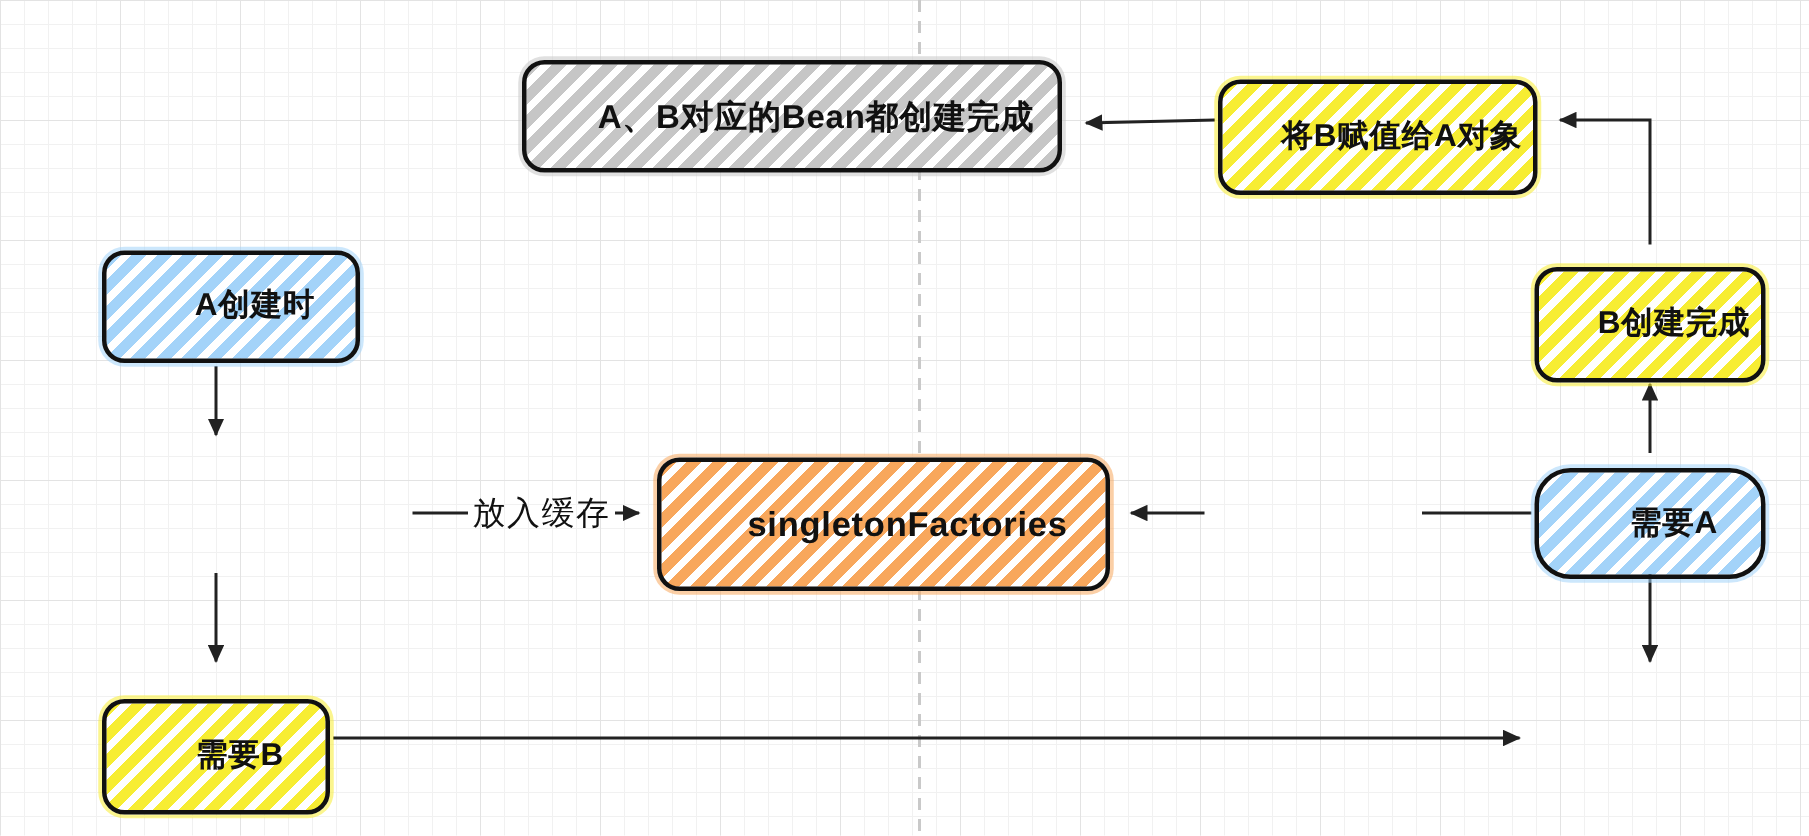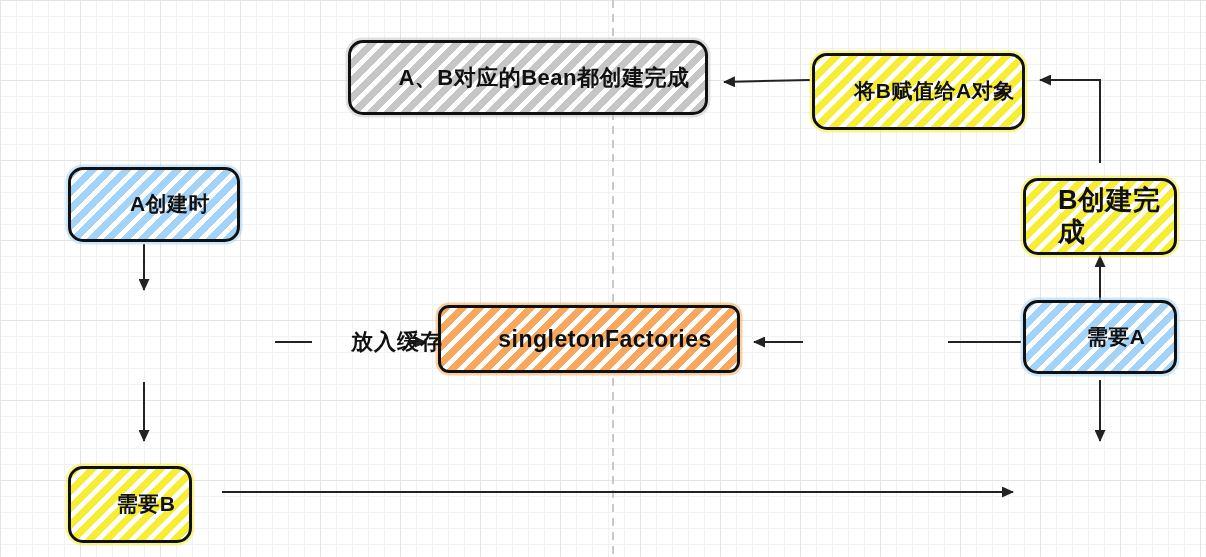--- a/index.html
+++ b/index.html
@@ -36,37 +36,36 @@
   }
   .h-yellow { background: repeating-linear-gradient(135deg, #f7ed32 0 7px, #ffffff 7px 12px); box-shadow: 0 0 0 2.5px rgba(247,237,50,.55); margin-top: 13px; }
   .h-blue   { background: repeating-linear-gradient(135deg, #a3d3f9 0 7px, #ffffff 7px 12px); box-shadow: 0 0 0 2.5px rgba(163,211,249,.55); }
   .h-pink   { background: repeating-linear-gradient(135deg, #ffc9c9 0 7px, #ffffff 7px 12px); box-shadow: 0 0 0 2.5px rgba(255,201,201,.6); }
   .h-orange { background: repeating-linear-gradient(135deg, #f8a75c 0 7px, #ffffff 7px 12px); box-shadow: 0 0 0 2.5px rgba(248,167,92,.55); }
   .h-gray   { background: repeating-linear-gradient(135deg, #c6c6c6 0 7px, #ffffff 7px 12px); box-shadow: 0 0 0 2.5px rgba(198,198,198,.55); }
 
   #node-bean-done   { left: 348px;  top: 40px;  width: 360px; height: 75px; font-size: 22px; }
   #node-assign-b    { left: 812px;  top: 40px;  width: 213px; height: 77px; font-size: 21px; }
   #node-a-create    { left: 68px;   top: 167px; width: 172px; height: 75px; font-size: 21px; }
-  #node-b-done      { left: 1023px; top: 165px; width: 154px; height: 77px; font-size: 27px; }
+  #node-b-done      { left: 1023px; top: 165px; width: 154px; height: 77px; font-size: 21px; }
   #node-a-factory   { left: 13px;   top: 302px; width: 260px; height: 78px; font-size: 21px; }
-  #node-singleton   { left: 438px;  top: 305px; width: 302px; height: 68px; font-size: 23px; border-radius: 11px; }
-  #node-need-a      { left: 1023px; top: 300px; width: 154px; height: 74px; font-size: 21px; }
-  #node-need-b      { left: 68px;   top: 453px; width: 124px; height: 77px; font-size: 21px; }
+  #node-singleton   { left: 438px;  top: 305px; width: 302px; height: 89px; font-size: 23px; }
+  #node-need-a      { left: 1023px; top: 312px; width: 154px; height: 74px; font-size: 21px; border-radius: 24px; }
+  #node-need-b      { left: 68px;   top: 453px; width: 152px; height: 77px; font-size: 21px; }
   #node-b-create    { left: 1025px; top: 453px; width: 147px; height: 75px; font-size: 21px; }
 
   .edge-label {
     position: absolute;
     z-index: 2;
     transform: translate(-50%, -50%);
     font-size: 22px;
-    font-weight: bold;
+    font-weight: normal;
     color: #111;
     white-space: nowrap;
     letter-spacing: 1px;
-    margin-left: 36px;
   }
   #label-put-cache { left: 361px; top: 342px; }
   #label-get-cache { left: 875px; top: 342px; }
 </style>
 </head>
 <body>
 
 <div id="canvas">
 
   <svg class="edges" width="1206" height="557" viewBox="0 0 1206 557">

